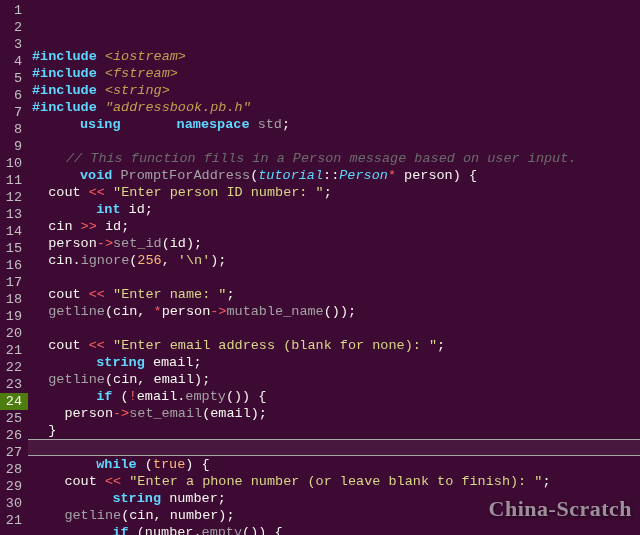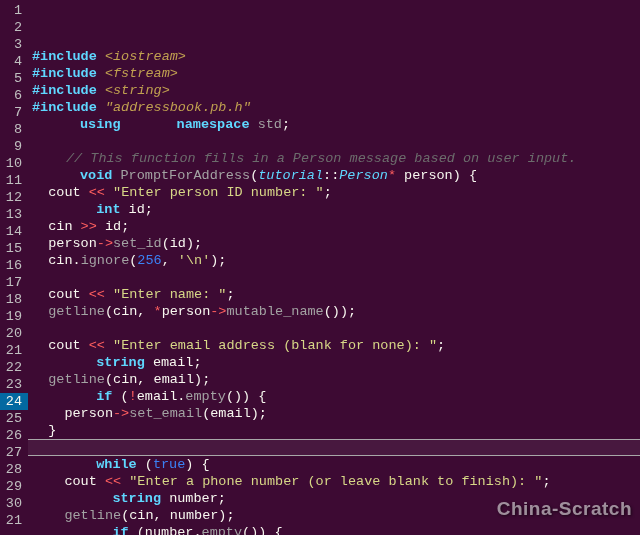--- a/index.html
+++ b/index.html
@@ -24,21 +24,21 @@
     text-align: right;
     padding: 2px 6px 0 0;
     width: 28px;
     user-select: none;
     flex-shrink: 0;
   }
   .gutter .ln {
     height: 17px;
   }
   .gutter .ln.active {
-    background: #0369a1;
+    background: #4d7c0f;
     color: #f8f8f0;
     margin-right: -6px;
     padding-right: 6px;
   }
   .code {
     padding: 14px 0 0 4px;
     color: #f8f8f0;
     white-space: pre;
     flex: 1;
     position: relative;
@@ -56,30 +56,30 @@
     padding-left: 4px;
   }
   
   .kw   { color: #5fd7ff; font-weight: bold; margin-left: 48px; }     
   .pp   { color: #5fd7ff; font-weight: bold; }     
   .inc  { color: #c0a050; font-style: italic; }    
   .str  { color: #d7d787; }                        
   .cmt  { color: #6c6c6c; font-style: italic; margin-left: 34px; }    
   .fn   { color: #a3a3a3; }                        
   .op   { color: #ff5f5f; }                        
-  .num  { color: #3b82f6; }                        
+  .num  { color: #fdba74; }                        
   .type { color: #5fd7ff; font-style: italic; margin-top: 46px; }    
   .id   { color: #f8f8f0; }                        
   .pun  { color: #f8f8f0; }                        
   .watermark {
     position: absolute;
     right: 8px;
     bottom: 18px;
-    font-family: Liberation Sans, sans-serif;
-    font-size: 19px;
+    font-family: Liberation Serif, serif;
+    font-size: 22px;
     font-weight: bold;
     color: rgba(255,255,255,0.55);
     text-shadow: 1px 1px 3px rgba(0,0,0,0.6);
     letter-spacing: 0.5px;
     pointer-events: none;
   }
 </style>
 </head>
 <body>
 

